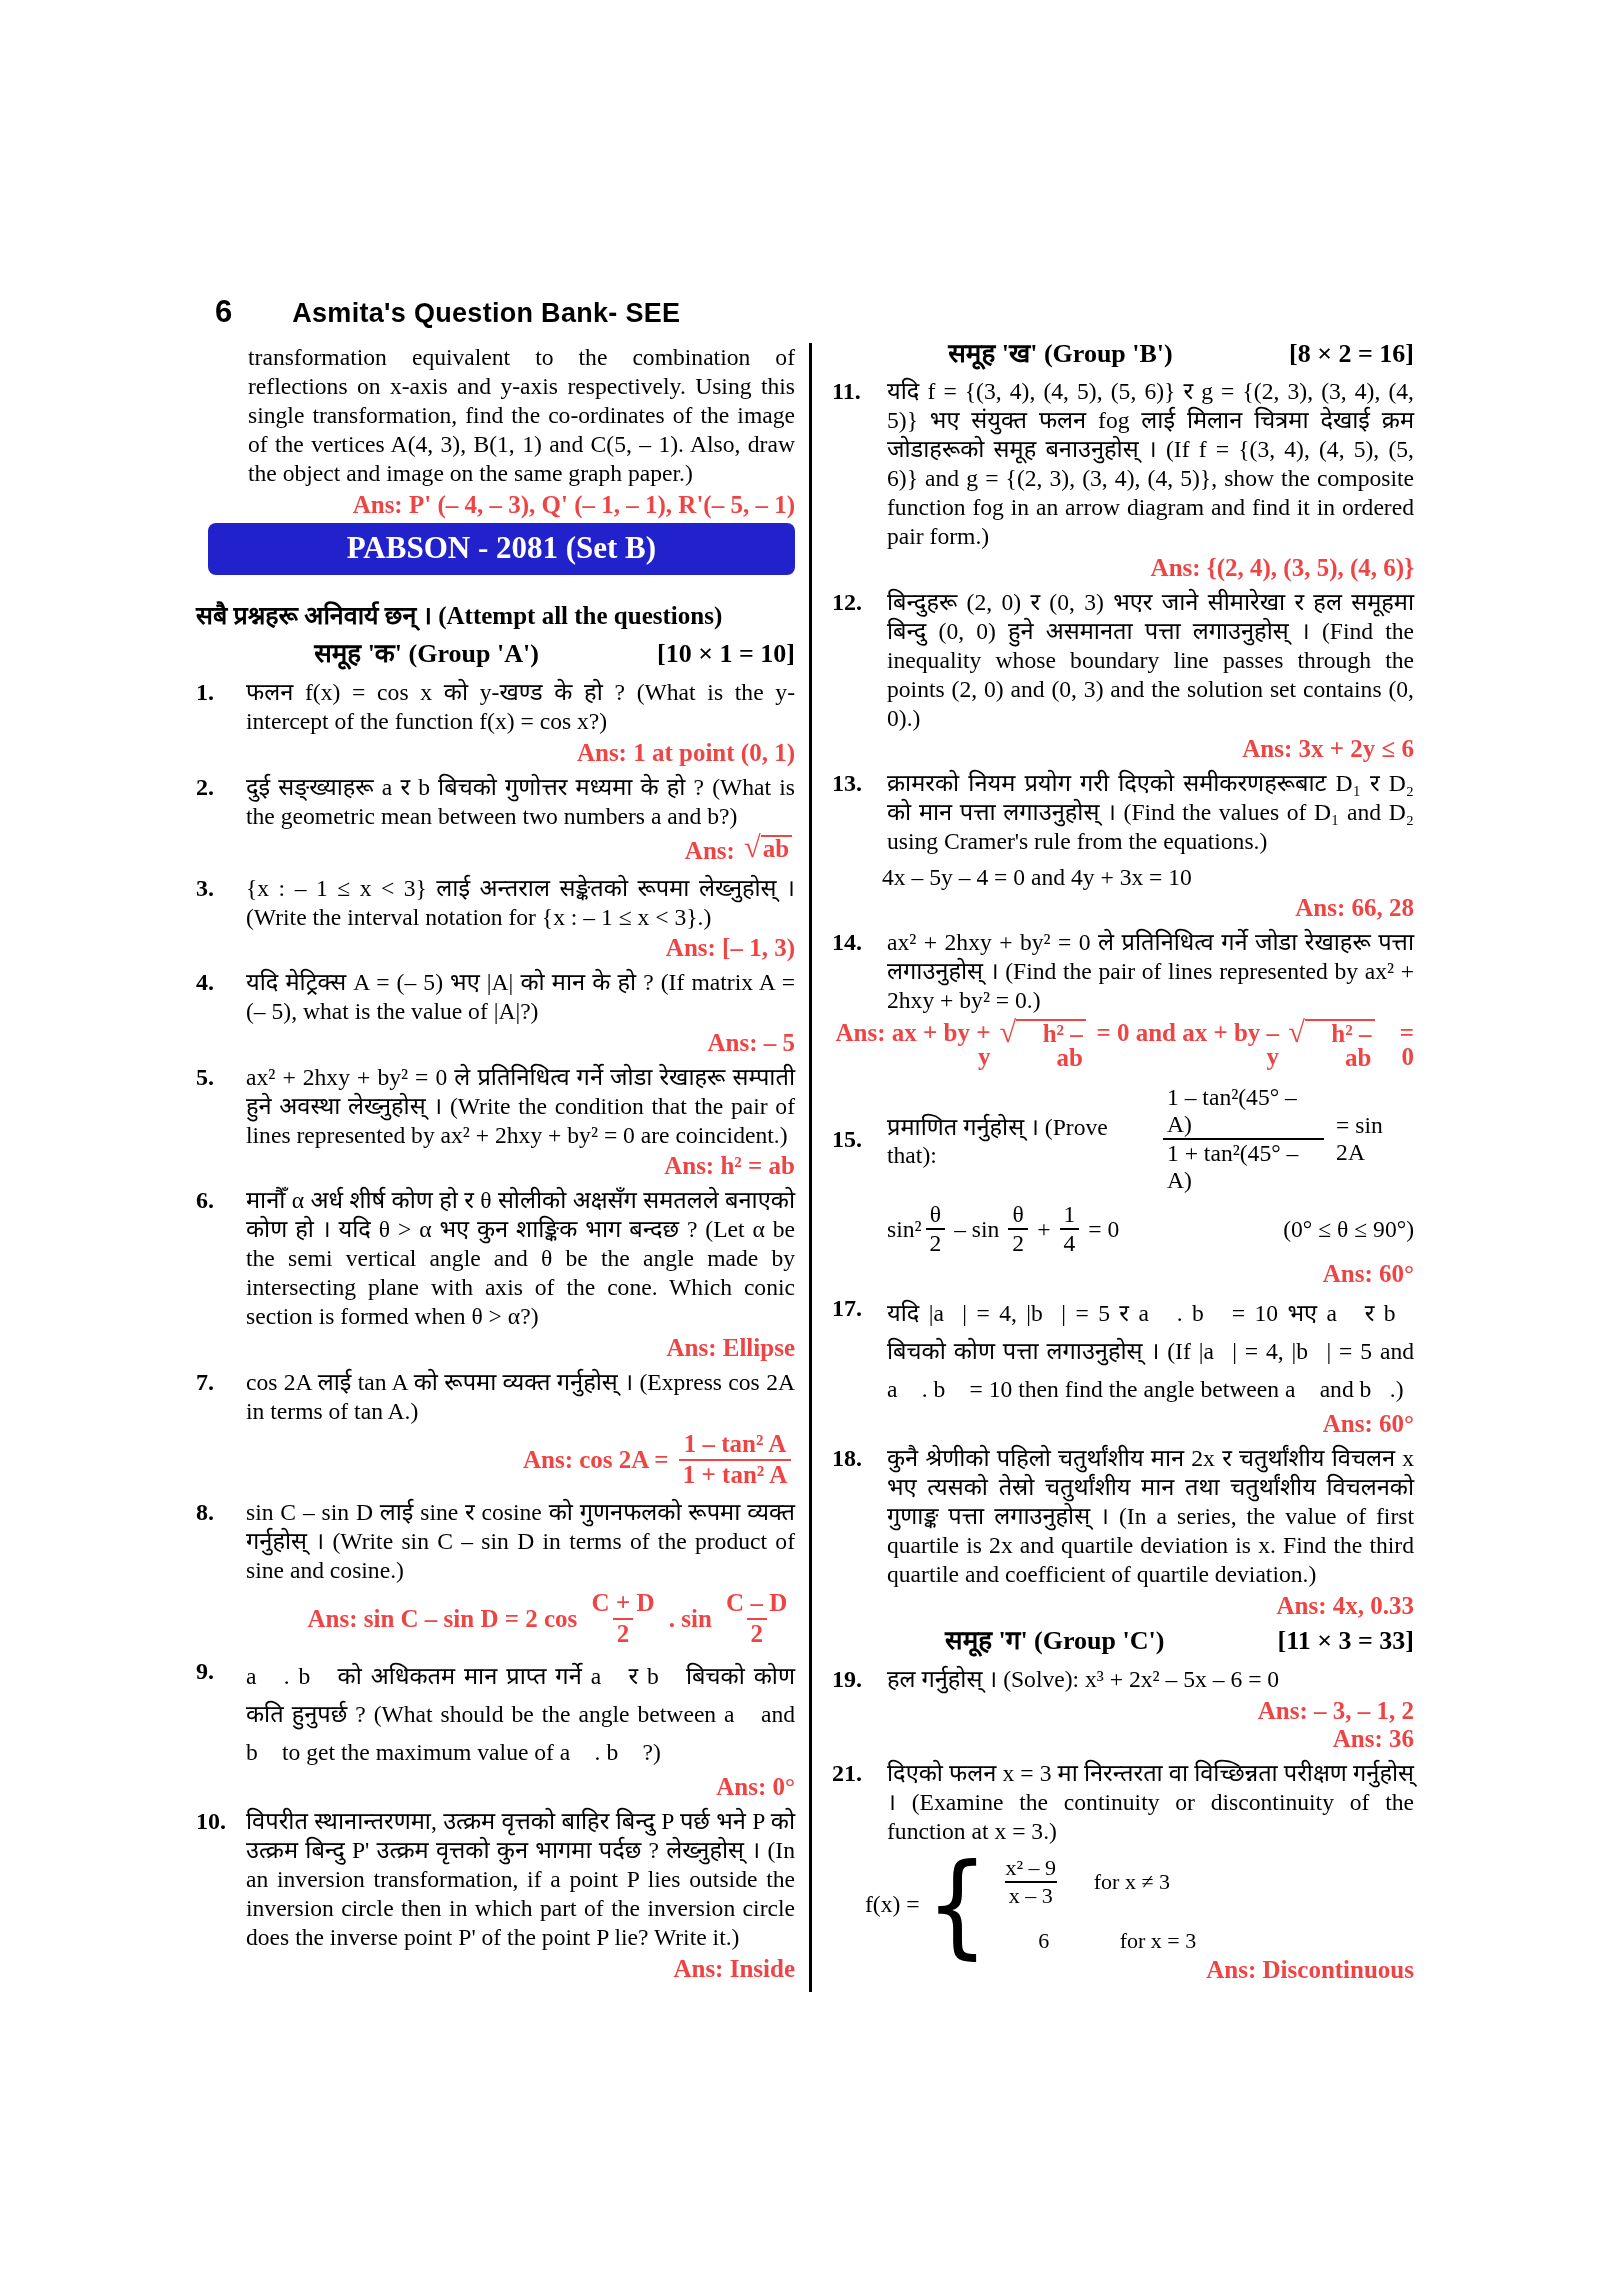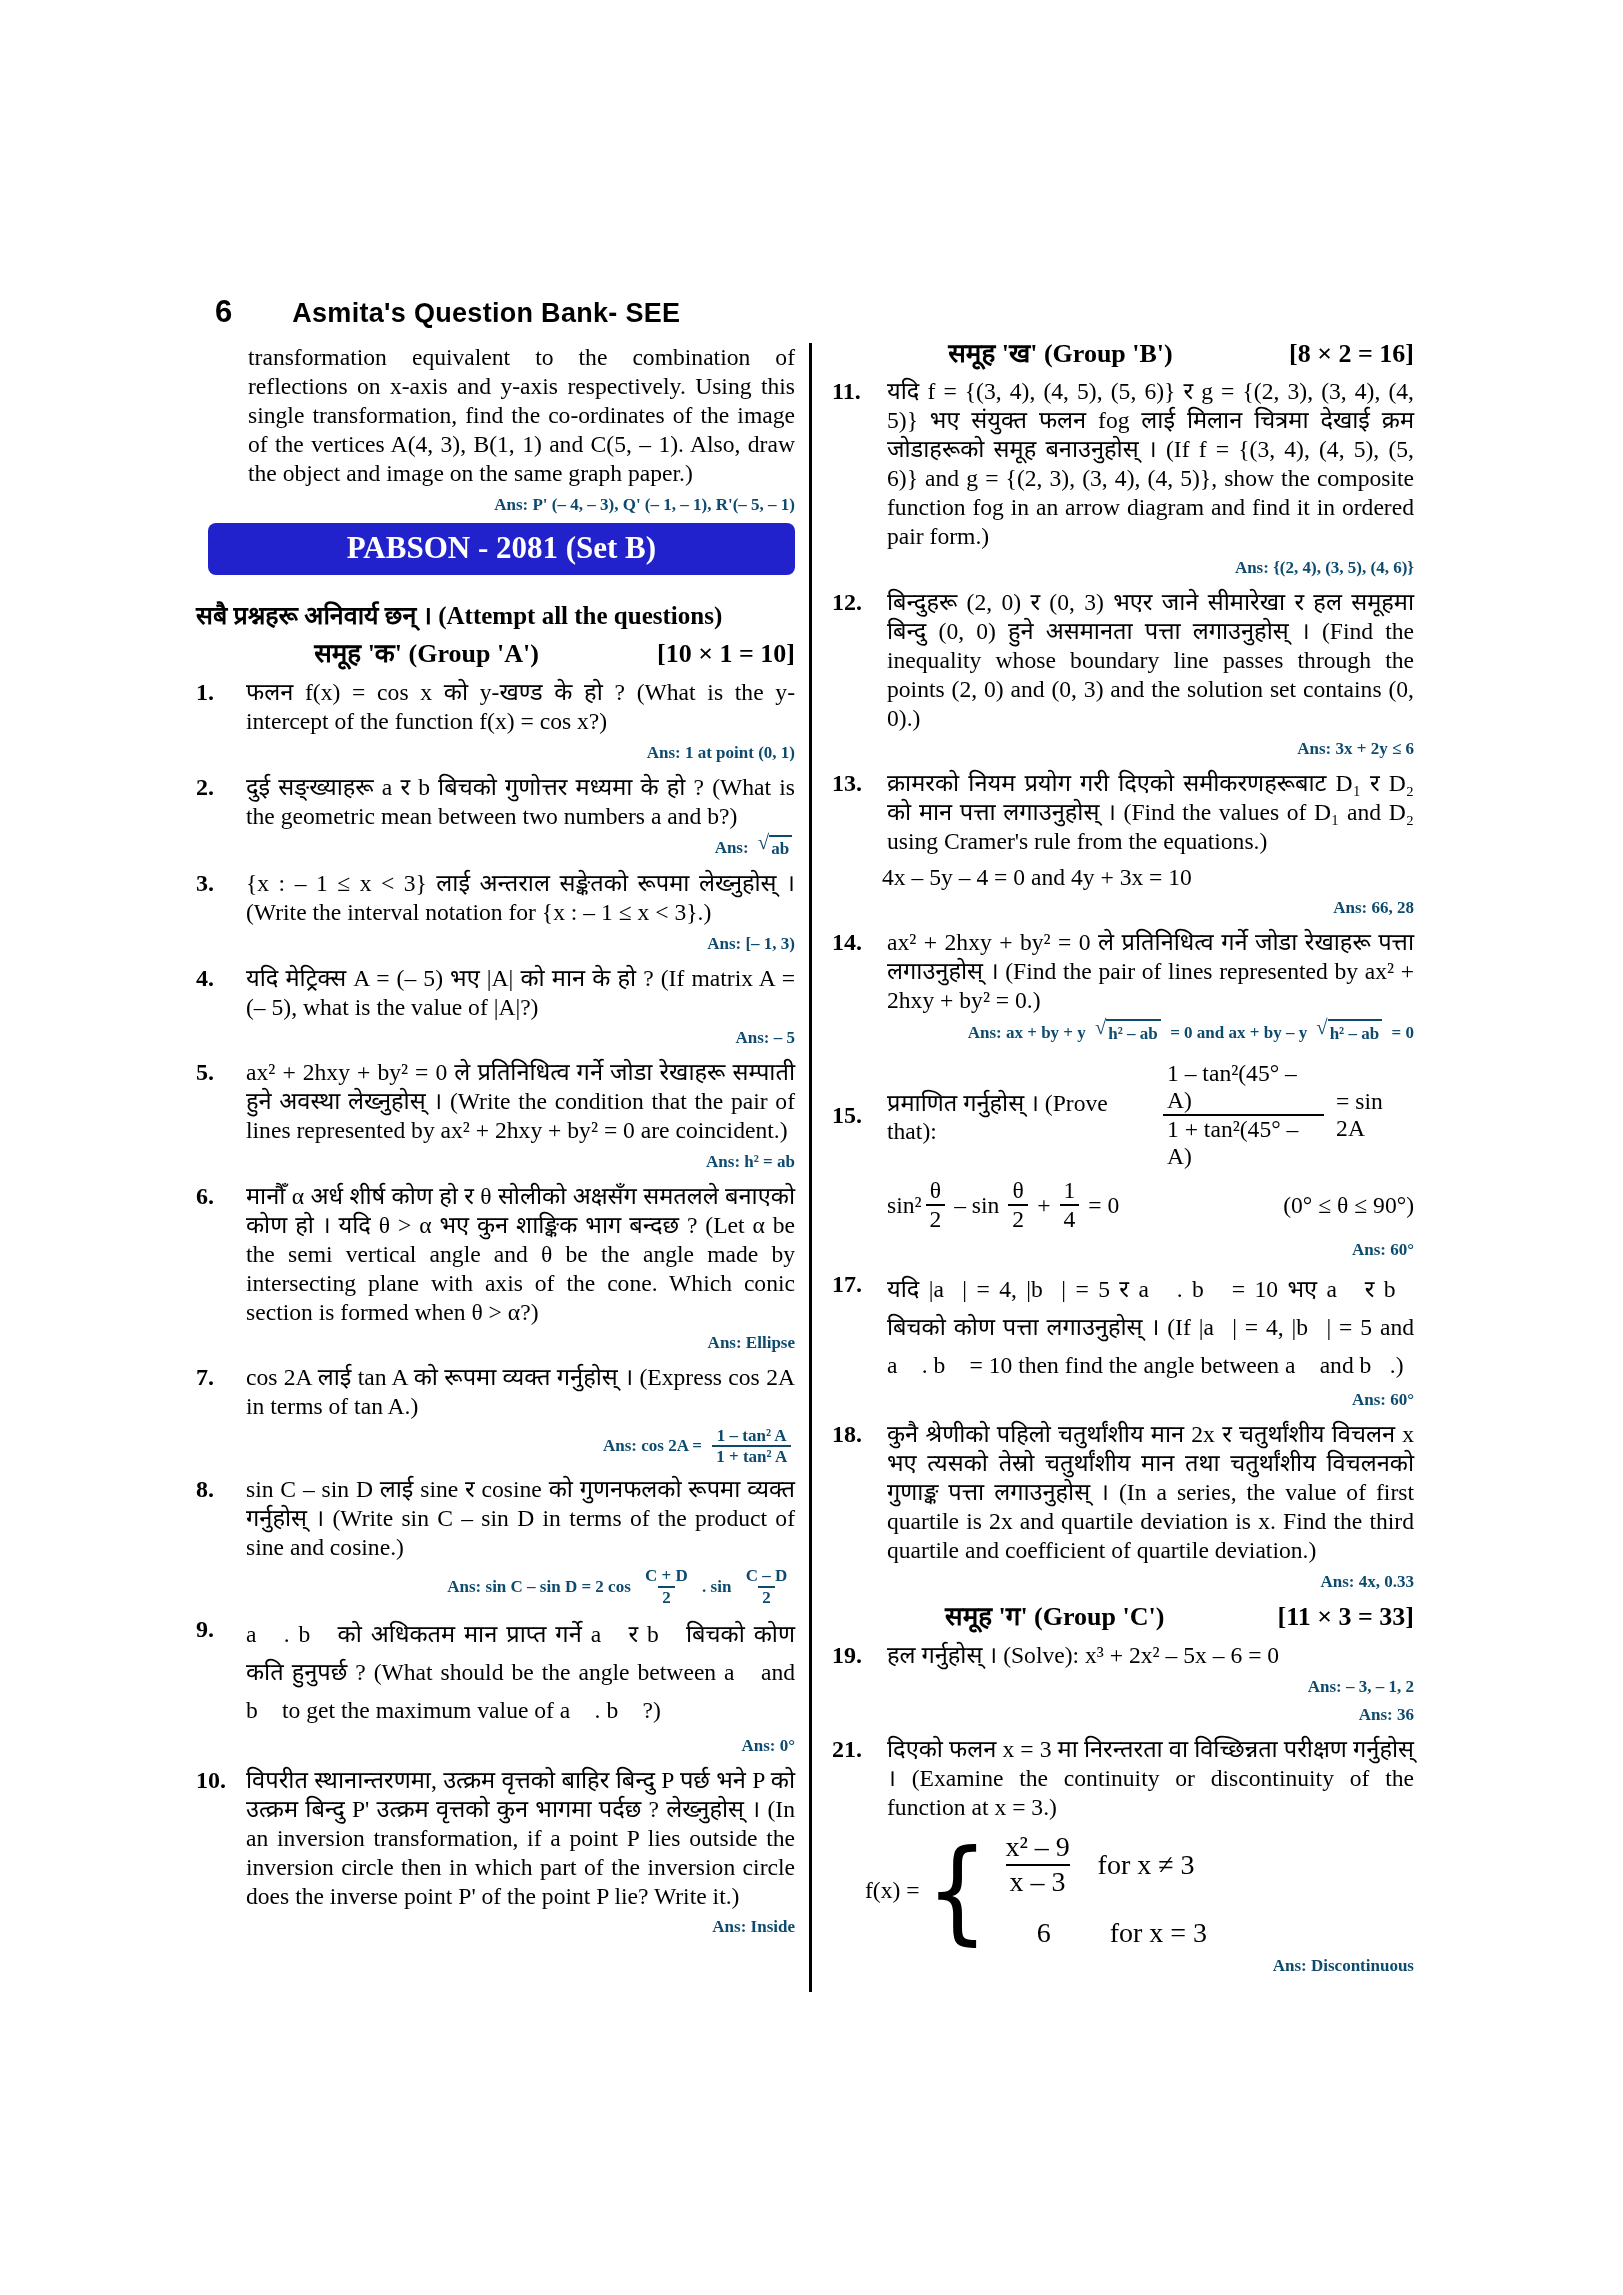--- a/index.html
+++ b/index.html
@@ -9,21 +9,21 @@
   .hdr{position:absolute;top:294px;left:215px;display:flex;align-items:baseline;
        font-family:"Liberation Sans","DejaVu Sans",sans-serif;font-weight:bold;}
   .hdr .pno{font-size:31px;}
   .hdr .btitle{font-size:27px;margin-left:60px;letter-spacing:0.3px;}
   
   .divider{position:absolute;left:809px;top:343px;width:3.3px;height:1649px;background:#000;}
   
   .col-left{position:absolute;left:196px;top:343px;width:599px;}
   .col-right{position:absolute;left:832px;top:330px;width:582px;}
   .intro{margin:0 0 0 52px;font-size:23.6px;line-height:29px;text-align:justify;}
-  .ans{color:#0c4a6e;font-weight:bold;font-size:17px;line-height:24px;text-align:right;margin-top:4.6px;}
+  .ans{color:#ef4444;font-weight:bold;font-size:25px;line-height:24px;text-align:right;margin-top:4.6px;}
   .ans-flex{display:flex;justify-content:flex-end;align-items:center;gap:6.5px;}
   .banner{margin:6.5px 0 0 11.8px;background:#2222cc;color:#ffffff;text-align:center;
           font-family:Liberation Serif, serif;font-weight:bold;
           font-size:31px;padding:6.5px 0 9.2px 0;border-radius:8px;}
   .instruction{margin-top:25px;font-weight:bold;font-size:25px;line-height:31px;}
   .group-row{display:flex;align-items:center;margin-top:6.5px;font-weight:bold;font-size:26px;line-height:33px;}
   .group-row .gtitle{flex:1;text-align:center;}
   .q{display:flex;margin-top:7.9px;}
   .qno{flex:0 0 50px;font-weight:bold;font-size:24px;line-height:29px;}
   .col-right .qno{flex-basis:55px;}
@@ -46,21 +46,21 @@
   
   .eqrow{display:flex;align-items:center;margin:6.5px 0 0 0;padding-left:55px;font-size:23.6px;}
   .eqrow .op{margin:0 5.2px;}
   .eqrow .range{margin-left:auto;}
   
   .fnblock{display:flex;align-items:center;margin:9.2px 0 0 33px;}
   .fnblock .fx{font-size:23.6px;}
   .brace{font-family:"DejaVu Sans",sans-serif;font-size:98px;font-weight:400;
          line-height:0.9;margin:0 9.2px 0 6.5px;transform:scaleY(1.15);display:inline-block;}
   .cases{display:flex;flex-direction:column;gap:19.6px;}
-  .case{display:flex;align-items:center;gap:20px;font-size:28px;}
+  .case{display:flex;align-items:center;gap:30px;font-size:22px;}
   .case .c2val{width:92px;text-align:center;}
 </style>
 </head>
 <body>
 
 <div class="sheet">
 
   <div class="hdr">
     <span class="pno">6</span>
     <span class="btitle">Asmita's Question Bank- SEE</span>

